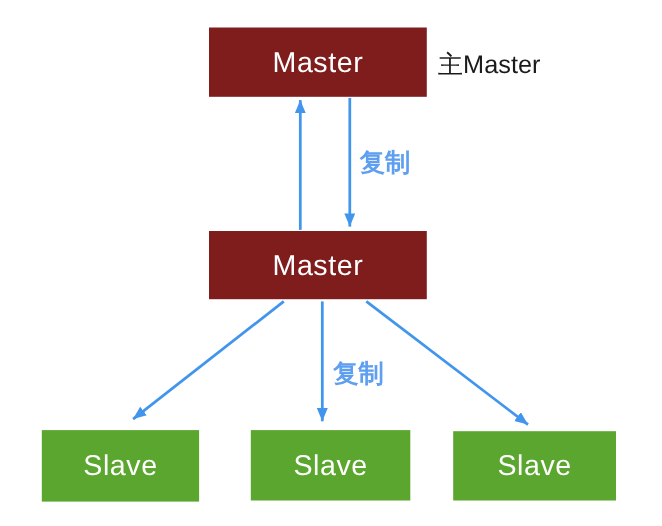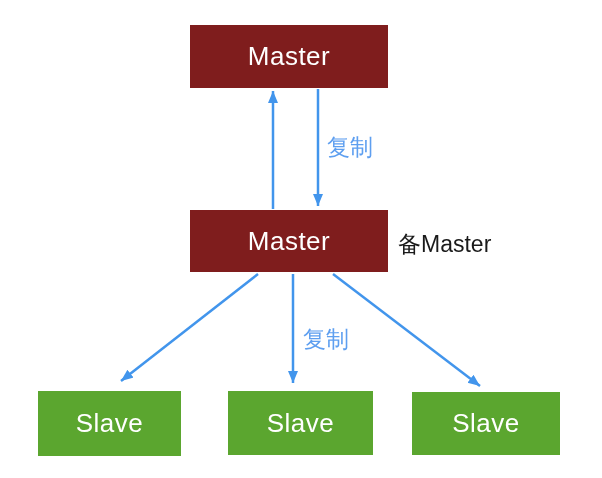--- a/index.html
+++ b/index.html
@@ -43,21 +43,21 @@
     position: absolute;
     color: #1a1a1a;
     font-size: 23px;
     font-weight: 400;
     white-space: nowrap;
   }
   .edge-label {
     position: absolute;
     color: #5e9ff0;
     font-size: 23px;
-    font-weight: 400;
+    font-weight: 700;
     white-space: nowrap;
   }
 </style>
 </head>
 <body>
 
 <div class="canvas">
 
   <svg class="arrows-layer" width="602" height="478" viewBox="0 0 602 478" xmlns="http://www.w3.org/2000/svg">
     <defs>
@@ -67,26 +67,26 @@
     </defs>
     <line x1="273" y1="209" x2="273" y2="91" stroke="#4295ec" stroke-width="2.5" marker-end="url(#arrowhead)"></line>
     <line x1="318" y1="89" x2="318" y2="206" stroke="#4295ec" stroke-width="2.5" marker-end="url(#arrowhead)"></line>
     <line x1="258" y1="274" x2="121" y2="381" stroke="#4295ec" stroke-width="2.5" marker-end="url(#arrowhead)"></line>
     <line x1="293" y1="274" x2="293" y2="383" stroke="#4295ec" stroke-width="2.5" marker-end="url(#arrowhead)"></line>
     <line x1="333" y1="274" x2="480" y2="386" stroke="#4295ec" stroke-width="2.5" marker-end="url(#arrowhead)"></line>
   </svg>
 
   <div class="node master" style="left:190px; top:25px; width:198px; height:63px;">Master</div>
 
+  <div class="annotation" style="left:398px; top:43px;">主Master</div>
 
   <div class="edge-label" style="left:327px; top:132px;">复制</div>
 
   <div class="node master" style="left:190px; top:210px; width:198px; height:62px;">Master</div>
 
-  <div class="annotation" style="left:398px; top:229px;">备Master</div>
 
   <div class="edge-label" style="left:303px; top:324px;">复制</div>
 
   <div class="node slave" style="left:38px; top:391px; width:143px; height:65px;">Slave</div>
 
   <div class="node slave" style="left:228px; top:391px; width:145px; height:64px;">Slave</div>
 
   <div class="node slave" style="left:412px; top:392px; width:148px; height:63px;">Slave</div>
 
 </div>

